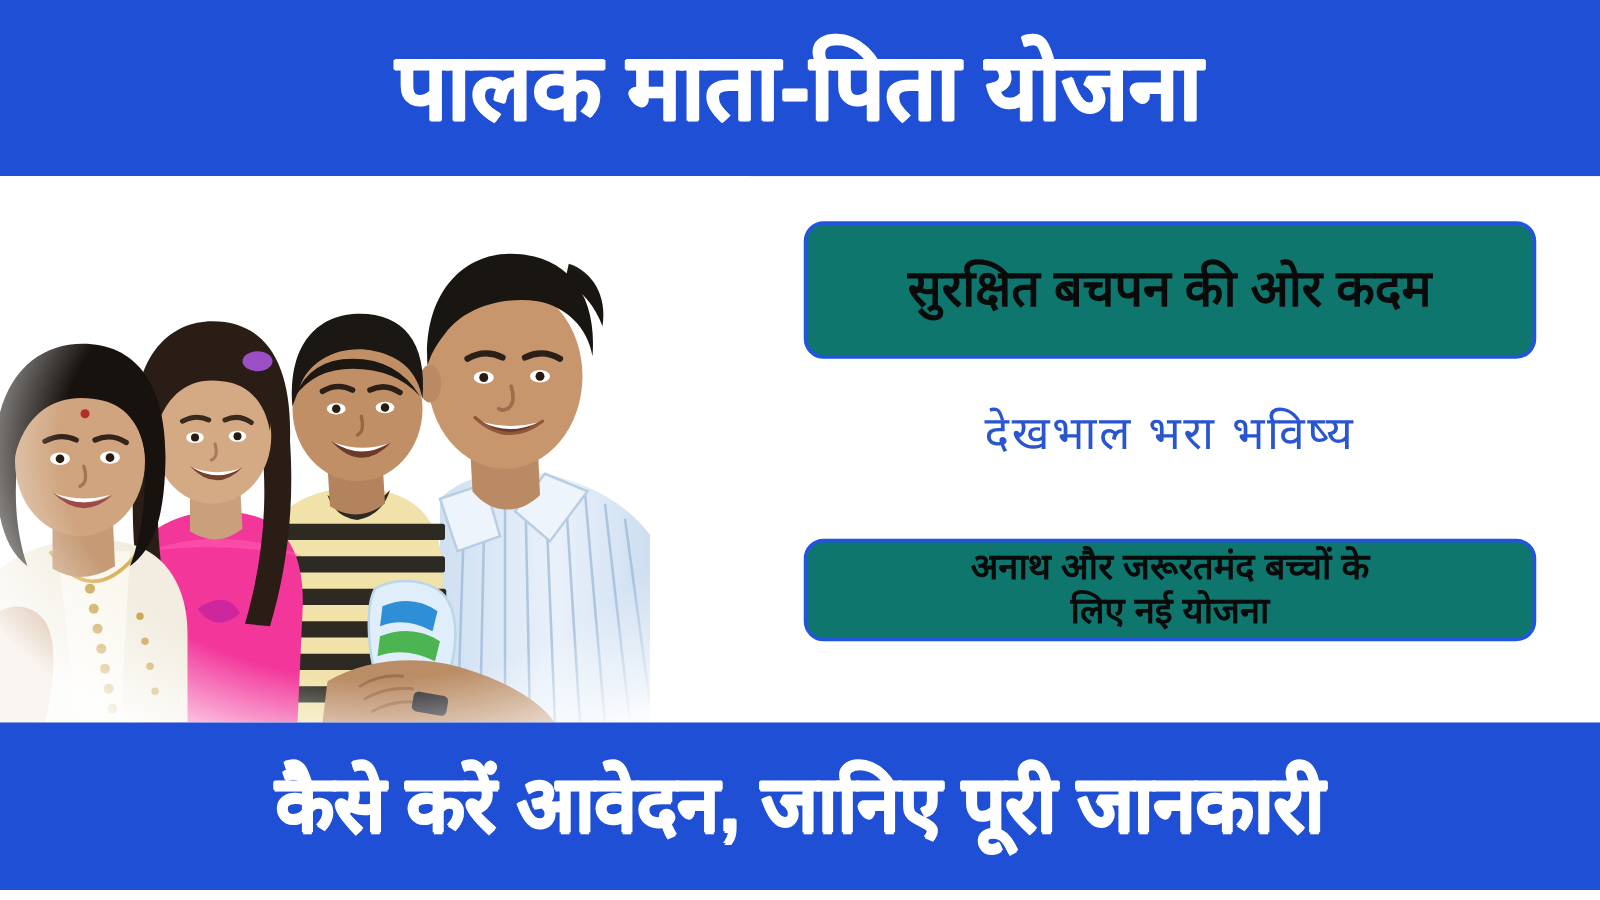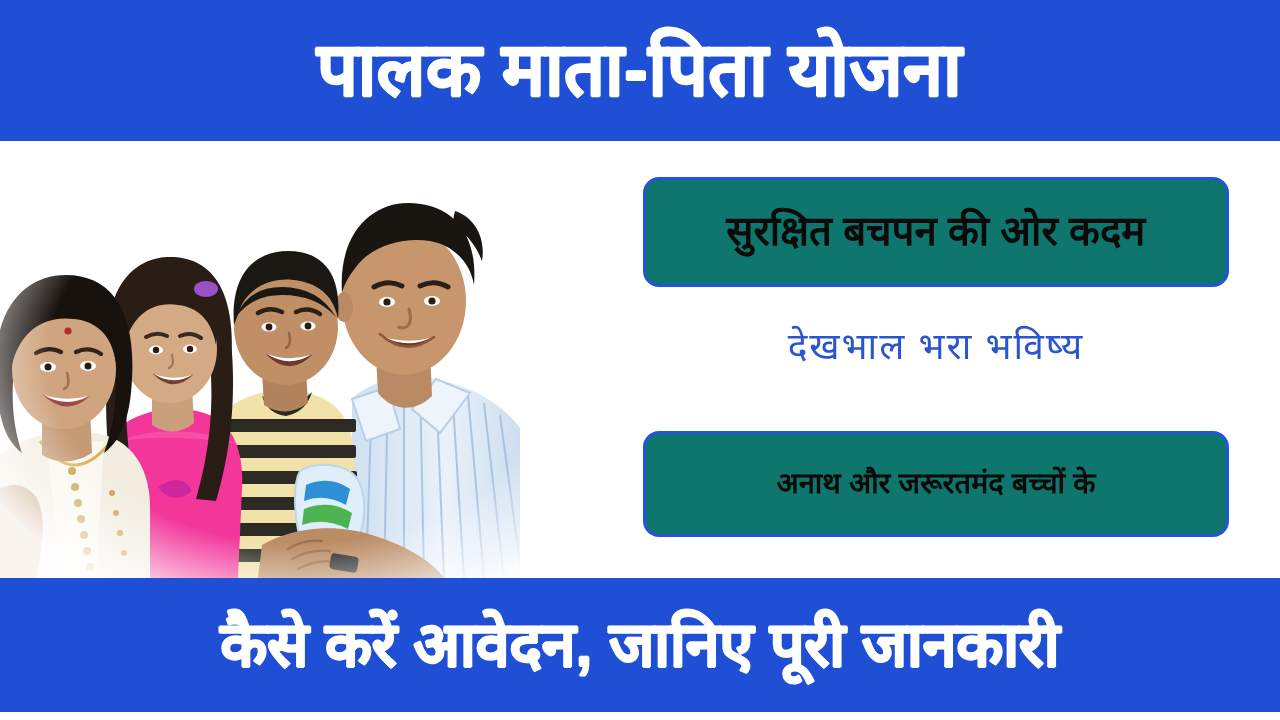--- a/index.html
+++ b/index.html
@@ -112,21 +112,21 @@
     font-size: 37px;
     font-weight: 400;
     letter-spacing: 2px;
     line-height: 1.15;
   }
 
   #box-bottom {
     left: 3px;
     top: 290px;
     width: 586px;
-    height: 106px;
+    height: 82px;
   }
   #box-bottom .callout-text {
     color: #0a0a0a;
     font-size: 29px;
     font-weight: 700;
     line-height: 1.22;
     padding: 0 22px;
   }
 
   
@@ -381,20 +381,21 @@
         <span class="callout-text">सुरक्षित बचपन की ओर कदम</span>
       </div>
 
       <div id="tagline">
         <span>देखभाल भरा भविष्य</span>
       </div>
 
       <div class="callout-box" id="box-bottom">
         <span class="callout-text">
           <span>अनाथ और जरूरतमंद बच्चों के</span><br>
+          <span>लिए नई योजना</span>
         </span>
       </div>
 
     </div>
   </div>
 
   <div class="bottom-banner">
     <div class="bottom-banner-title">कैसे करें आवेदन, जानिए पूरी जानकारी</div>
   </div>
 

